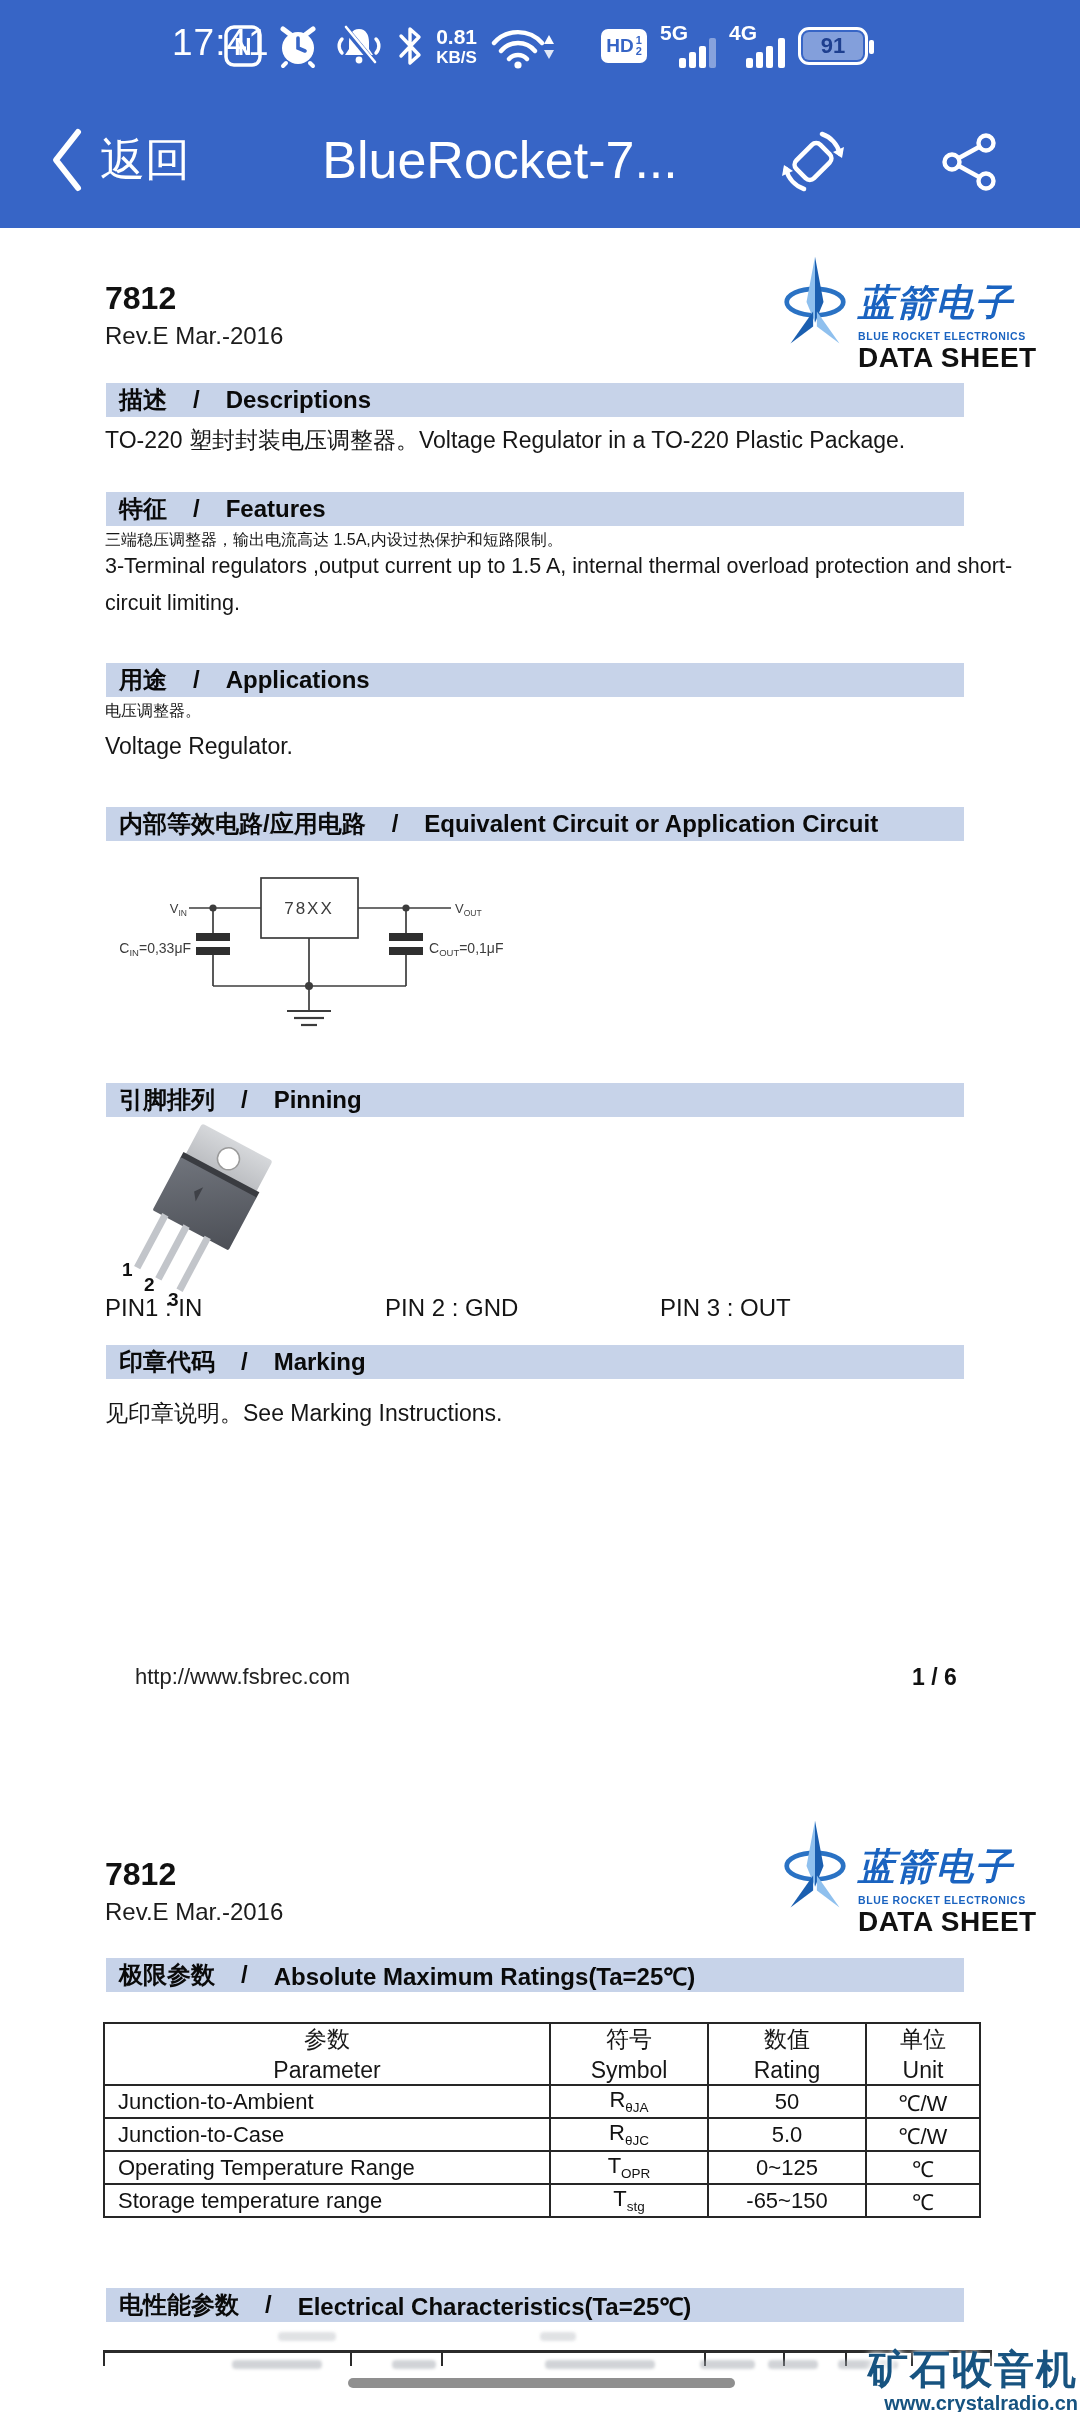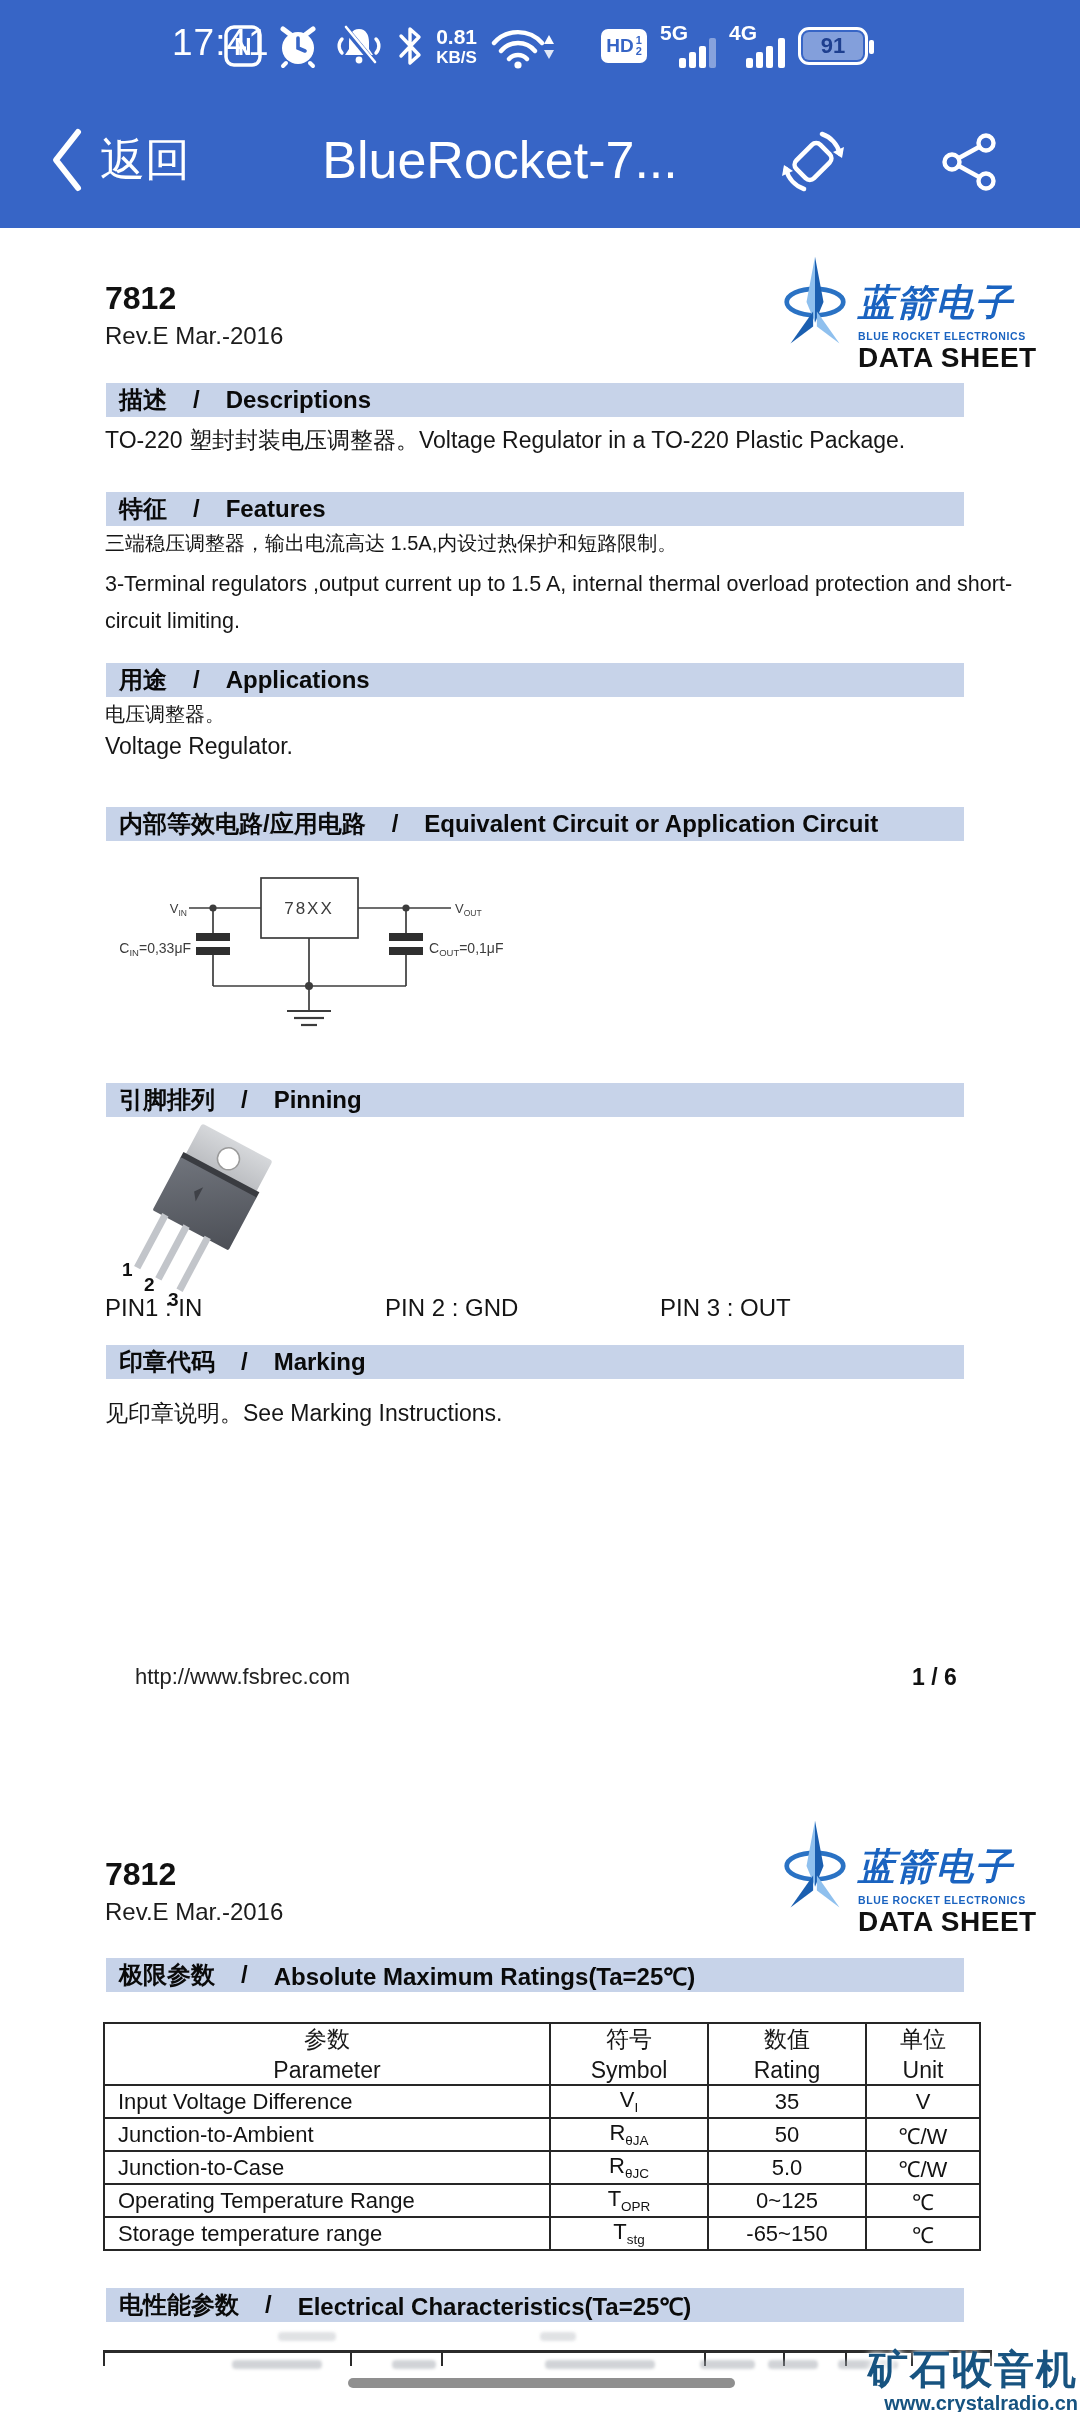--- a/index.html
+++ b/index.html
@@ -36,21 +36,21 @@
   .rev  { position:absolute; left:105px; font-size:24px; color:#1b1b1b; }
   .logo { position:absolute; left:782px; display:flex; gap:10px; }
   .logo-txt { padding-top:26px; }
   .logo-cn { font-size:37px; font-weight:800; font-style:italic; color:#1a63c0; letter-spacing:2px; }
   .logo-en { font-size:10.5px; font-weight:700; color:#1a63c0; letter-spacing:.6px; margin-top:2px; }
   .logo-ds { font-size:28px; font-weight:700; color:#111; margin-top:0; letter-spacing:.5px; }
   .secbar { position:absolute; left:97px; width:858px; height:34px; background:#c7d3e9;
     display:flex; align-items:center; padding-left:13px; font-weight:800; font-size:24px; color:#0a0a0a;margin-left:9px; }
   .secbar .sep { margin:0 26px; font-weight:700; }
   .bodytxt { position:absolute; left:105px; font-size:23px; color:#161616; }
-  .zhtxt { font-size:20px; }
+  .zhtxt { font-size:16px; }
   .entxt { font-size:21.5px; line-height:37px; }
   .pinlbl { position:absolute; font-size:24px; color:#141414; }
   .footer-url { position:absolute; left:135px; font-size:22px; color:#222; }
   .footer-page { position:absolute; left:912px; font-size:23px; font-weight:700; color:#111; }
   
   table.amr { position:absolute; border-collapse:collapse; table-layout:fixed; background:#fff; }
   table.amr th, table.amr td { border:2px solid #262626; font-weight:400; }
   table.amr th { height:62px; text-align:center; vertical-align:middle; }
   table.amr .hzh { font-size:23px; } table.amr .hen { font-size:23px; margin-top:2px; }
   table.amr td { height:33px; font-size:22px; text-align:center; vertical-align:middle; color:#131313; }
@@ -196,21 +196,21 @@
     <span>Descriptions</span>
   </div>
   <div class="bodytxt" style="top:197px;width:900px">TO-220 塑封封装电压调整器。Voltage Regulator in a TO-220 Plastic Package.</div>
 
   <div class="secbar" style="top:264px">
     <span>特征</span>
     <span class="sep">/</span>
     <span>Features</span>
   </div>
   <div class="bodytxt zhtxt" style="top:302px;width:910px">三端稳压调整器，输出电流高达 1.5A,内设过热保护和短路限制。</div>
-  <div class="bodytxt entxt" style="top:338px;width:910px">3-Terminal regulators ,output current up to 1.5 A, internal thermal overload protection and short-circuit limiting.</div>
+  <div class="bodytxt entxt" style="top:320px;width:910px">3-Terminal regulators ,output current up to 1.5 A, internal thermal overload protection and short-circuit limiting.</div>
 
   <div class="secbar" style="top:435px">
     <span>用途</span>
     <span class="sep">/</span>
     <span>Applications</span>
   </div>
   <div class="bodytxt zhtxt" style="top:473px">电压调整器。</div>
   <div class="bodytxt" style="top:505px">Voltage Regulator.</div>
 
   <div class="secbar" style="top:579px">
@@ -336,26 +336,20 @@
             <div class="hen">Rating</div>
           </th>
         <th>
             <div class="hzh">单位</div>
             <div class="hen">Unit</div>
           </th>
       </tr>
     </thead>
     <tbody>
       <tr>
-        <td class="pl">Input Voltage Difference</td>
-        <td><span>V</span><sub>I</sub></td>
-        <td>35</td>
-        <td>V</td>
-      </tr>
-      <tr>
         <td class="pl">Junction-to-Ambient</td>
         <td><span>R</span><sub>θJA</sub></td>
         <td>50</td>
         <td>℃/W</td>
       </tr>
       <tr>
         <td class="pl">Junction-to-Case</td>
         <td><span>R</span><sub>θJC</sub></td>
         <td>5.0</td>
         <td>℃/W</td>

